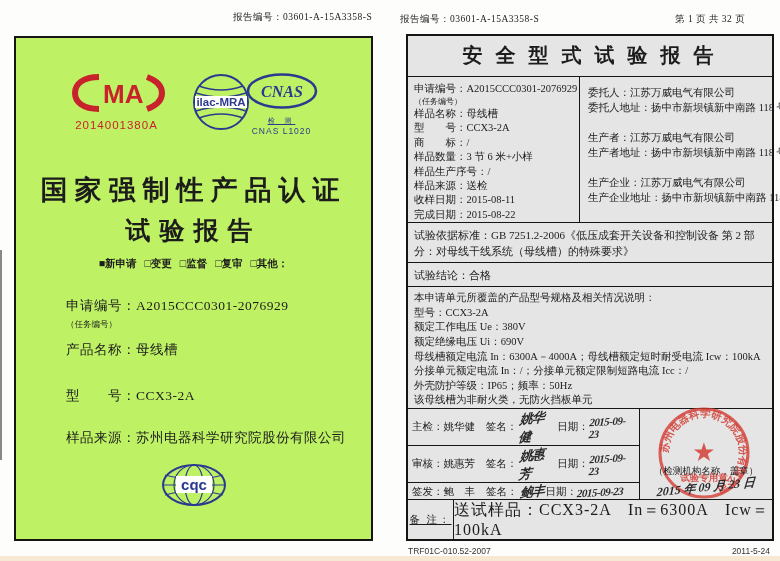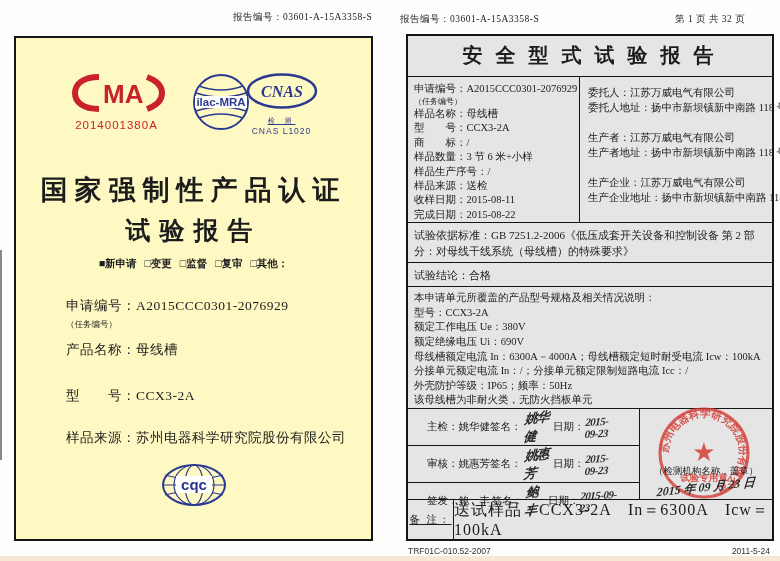--- a/index.html
+++ b/index.html
@@ -9,21 +9,21 @@
     background:#fdfdfc;
     font-family:"Liberation Serif","DejaVu Serif",serif;
     color:#1c1c1c;
     overflow:hidden;
   }
   .hdr-small { position:absolute; font-size:9.5px; letter-spacing:.5px; color:#222; }
 
   
   .page-left {
     position:absolute; left:14px; top:36px; width:359px; height:505px;
-    border:2px solid #151515; background:#fef9c3;
+    border:2px solid #151515; background:#bef264;
   }
   .logos-row { margin-top:34px; display:flex; justify-content:center; align-items:flex-start; gap:26px; }
   .cma-block { text-align:center; }
   .cma-num { color:#c8232c; font-size:11.5px; letter-spacing:1px; margin-top:1px; font-family:"Liberation Sans",sans-serif; }
   .ilac-cnas { display:flex; align-items:flex-start; }
   .cnas-block { text-align:center; margin-left:-6px; }
   .cnas-sub { color:#2b3a8f; font-size:7px; letter-spacing:4px; margin-top:0px;text-decoration:underline; }
   .cnas-code { color:#2b3a8f; font-size:8.5px; letter-spacing:1px; font-family:"Liberation Sans",sans-serif; }
 
   .lp-title1 { margin-top:36px; text-align:center; font-size:27px; letter-spacing:7px; font-weight:bold; }
@@ -53,21 +53,21 @@
   .tr-info-left .line:nth-child(2) { font-size:8px; line-height:11px; }
   .tr-info-right .line { line-height:15px; }
   .tr-info-right .line:nth-child(3), .tr-info-right .line:nth-child(5) { margin-top:15px; }
   .tr-standard { height:41px; border-bottom:1.5px solid #151515; padding:4px 6px 0 6px; font-size:11px; line-height:16px; }
   .tr-conclusion { height:25px; border-bottom:1.5px solid #151515; padding:5px 6px 0 6px; font-size:11px; }
   .tr-spec { height:122px; border-bottom:1.5px solid #151515; padding:4px 6px 0 6px; }
   .tr-spec .line { line-height:14.6px; }
 
   .tr-sign { height:91px; border-bottom:1.5px solid #151515; display:flex; }
   .sig-rows { width:232px; border-right:1.5px solid #151515; display:flex; flex-direction:column; }
-  .sig-row { flex:1; border-bottom:1.5px solid #151515; display:flex; align-items:center; padding:0 19px; position:relative; }
+  .sig-row { flex:1; border-bottom:1.5px solid #151515; display:flex; align-items:center; padding:0 4px; position:relative; }
   .sig-row:last-child { border-bottom:none; }
   .sig-role { width:74px; white-space:nowrap; }
   .sig-label { white-space:nowrap; }
   .script { display:inline-block; font-style:italic; font-weight:bold; transform:rotate(-6deg) skewX(-10deg); color:#2a2a2a; }
   .sig-script { font-size:13px; margin:0 2px; letter-spacing:-1px; }
   .date-script { font-size:11px; letter-spacing:-.5px; transform:rotate(-3deg) skewX(-6deg); }
   .stamp-cell { flex:1; position:relative; text-align:center; }
   .stamp-svg { position:absolute; left:14px; top:-6px; opacity:.9; }
   .stamp-caption { position:absolute; left:0; right:0; top:56px; font-size:9.5px; }
   .stamp-date { position:absolute; left:0; right:0; top:70px; font-size:12px; }

